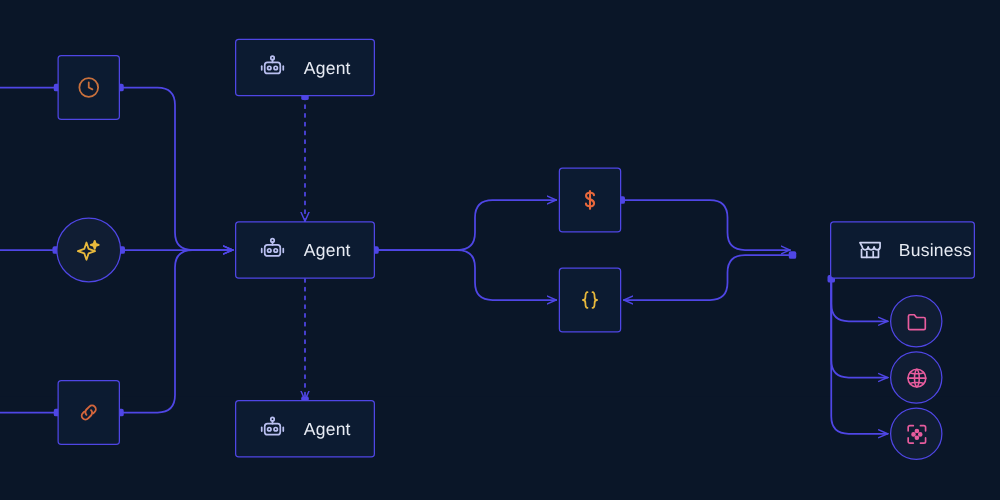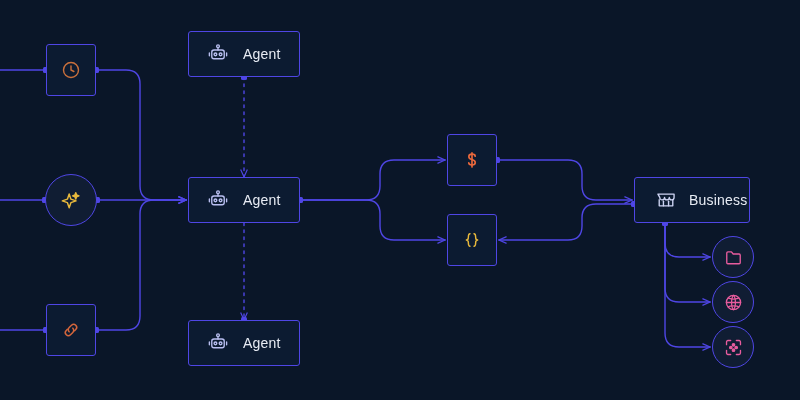--- a/index.html
+++ b/index.html
@@ -213,21 +213,21 @@
     <span class="node-icon">
       <svg width="20" height="20" viewBox="0 0 24 24" fill="none" stroke="#e8b93c" stroke-width="1.7" stroke-linecap="round" stroke-linejoin="round">
         <path d="M9.6 4.5 C7.6 4.5 7.6 7.2 7.6 9 C7.6 10.8 6.6 12 5.2 12
                  C6.6 12 7.6 13.2 7.6 15 C7.6 16.8 7.6 19.5 9.6 19.5"></path>
         <path d="M14.4 4.5 C16.4 4.5 16.4 7.2 16.4 9 C16.4 10.8 17.4 12 18.8 12
                  C17.4 12 16.4 13.2 16.4 15 C16.4 16.8 16.4 19.5 14.4 19.5"></path>
       </svg>
     </span>
   </div>
 
-  <div class="node rect biz-node" style="left:634px; top:177px; width:116px; height:46px;text-align:right;">
+  <div class="node rect biz-node" style="left:664px; top:177px; width:116px; height:46px;text-align:right;">
     <span class="node-icon">
       <svg width="22" height="22" viewBox="0 0 24 24" fill="none" stroke="#cdd3f2" stroke-width="1.5" stroke-linecap="round" stroke-linejoin="round">
         <path d="M3.2 5.6 L20.8 5.6 L20.8 9.2 A2.6 2.6 0 0 1 18.2 11.8
                  A2.6 2.6 0 0 1 15.6 9.2 A2.6 2.6 0 0 1 13 11.8
                  A2.6 2.6 0 0 1 10.4 9.2 A2.6 2.6 0 0 1 7.8 11.8
                  A2.6 2.6 0 0 1 5.2 9.2 Z"></path>
         <path d="M4.6 11.6 L4.6 18.4 L19.4 18.4 L19.4 11.6"></path>
         <path d="M9.2 18.4 L9.2 13.4"></path>
         <path d="M14.8 18.4 L14.8 13.4"></path>
       </svg>

